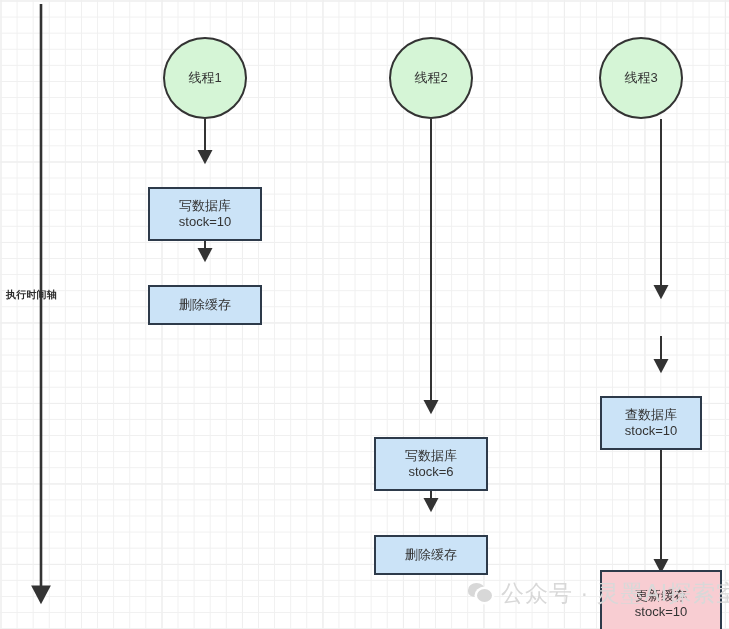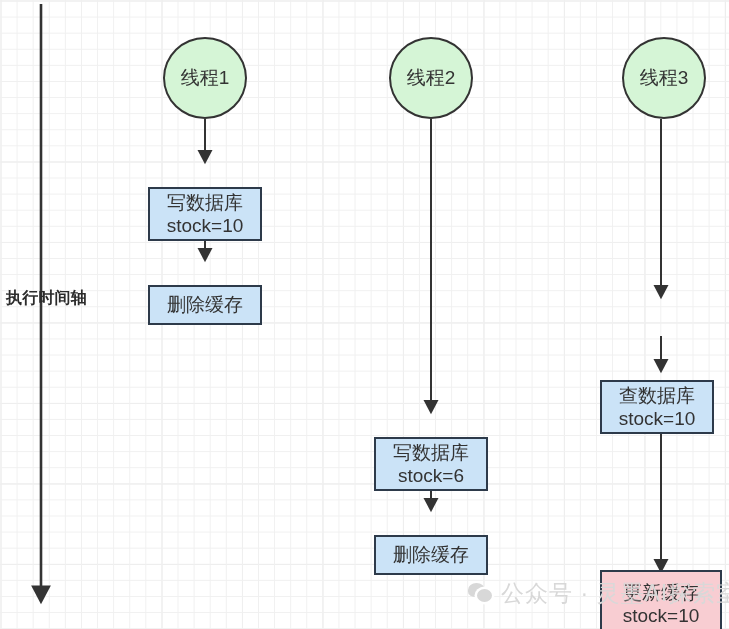--- a/index.html
+++ b/index.html
@@ -40,39 +40,39 @@
   .node {
     position: absolute;
     box-sizing: border-box;
     display: flex;
     align-items: center;
     justify-content: center;
     text-align: center;
     color: #333333;
     line-height: 1.22;
     white-space: pre-line;
-    font-size: 19px;
+    font-size: 13px;
   }
   .circle {
     border: 2px solid #333333;
     border-radius: 50%;
     background: #d5f5d6;
   }
   .boxblue {
     border: 2px solid #2d3a4a;
     background: #cbe3f7;
     margin-top: 26px;
   }
   .boxpink {
     border: 2px solid #2d3a4a;
     background: #f8cdd2;
   }
   .axis-label {
     position: absolute;
-    font-size: 16px;
+    font-size: 10px;
     font-weight: bold;
     color: #2b2b2b;
     letter-spacing: 0.2px;
     white-space: nowrap;
   }
   #watermark {
     position: absolute;
     left: 468px;
     top: 578px;
     display: flex;
@@ -157,24 +157,24 @@
 
   <div class="node boxblue" style="left:148px; top:259px; width:114px; height:40px;">删除缓存</div>
 
   <div class="node circle" style="left:389px; top:37px; width:84px; height:82px;">线程2</div>
 
   <div class="node boxblue" style="left:374px; top:411px; width:114px; height:54px;">写数据库
 stock=6</div>
 
   <div class="node boxblue" style="left:374px; top:509px; width:114px; height:40px;">删除缓存</div>
 
-  <div class="node circle" style="left:622px; top:37px; width:84px; height:82px;text-align:center;">线程3</div>
+  <div class="node circle" style="left:599px; top:37px; width:84px; height:82px;text-align:center;">线程3</div>
 
 
-  <div class="node boxblue" style="left:600px; top:354px; width:114px; height:54px;">查数据库
+  <div class="node boxblue" style="left:600px; top:370px; width:102px; height:54px;">查数据库
 stock=10</div>
 
   <div class="node boxpink" style="left:600px; top:570px; width:122px; height:68px;">更新缓存
 stock=10</div>
 
   <div id="watermark">
     <span class="wm-icon">
       <span class="b1"></span>
         <span class="b2"></span>
     </span>

